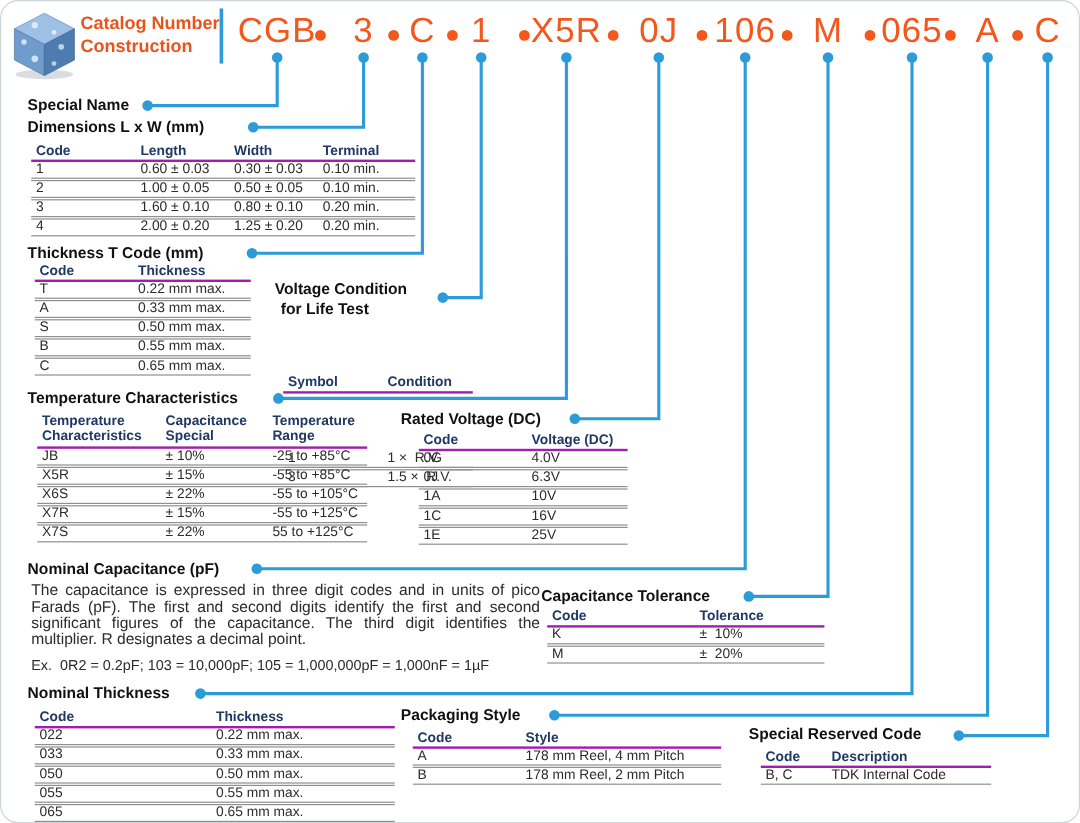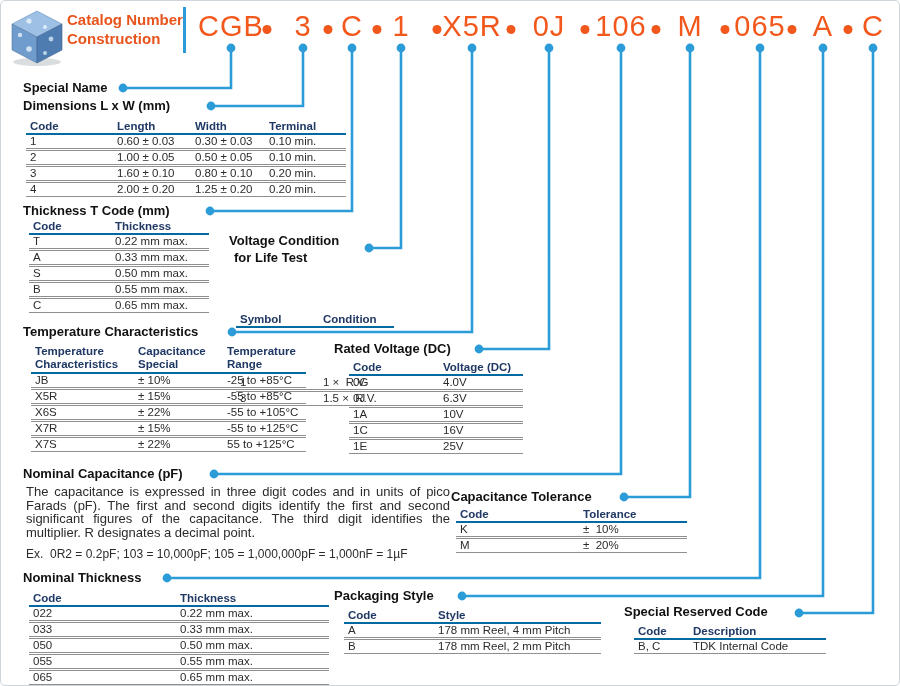--- a/index.html
+++ b/index.html
@@ -1,18 +1,18 @@
 <!DOCTYPE html>
 <html><head>
 <meta charset="utf-8">
 <style>
   html,body{margin:0;padding:0;background:#fff;}
   #page{
     position:relative; width:898px; height:684px; background:#ffffff;
-    border:1px solid #cdd5da; border-radius:5px; overflow:hidden;
+    border:1px solid #cdd5da; border-radius:15px; overflow:hidden;
     font-family:"Liberation Sans", sans-serif; color:#222;
   }
   
   #logo{position:absolute; left:6px; top:4px;}
   .brand-title{
     position:absolute; left:66px; top:9px; font-size:15px; font-weight:bold;
     line-height:19px; color:#e8541c; white-space:pre;
   }
   #divider{position:absolute; left:182px; top:6px; width:3px; height:46px; background:#2b9cd8;}
   
@@ -25,21 +25,21 @@
     position:absolute; top:24px; width:9px; height:9px; border-radius:50%;
     background:#f2571c; transform:translateX(-50%);
   }
   
   #connectors{position:absolute; left:0; top:0; pointer-events:none;}
   
   .sec-label{position:absolute; font-size:13px; font-weight:bold; color:#111; line-height:16px; white-space:pre;}
   
   .tbl{position:absolute; font-size:11.5px;}
   .tbl .row{display:grid; height:13px; border-bottom:1px solid #8f8f8f;}
-  .tbl .row.hdr{border-bottom:2px solid #0369a1; font-weight:bold; color:#1f3864;}
+  .tbl .row.hdr{border-bottom:2px solid #a21caf; font-weight:bold; color:#1f3864;}
   .tbl .row:not(.hdr)+.row{border-top:1px solid #8f8f8f; margin-top:1px;}
   .tbl .cell{line-height:13px; white-space:pre; overflow:visible; color:#2b2b2b; padding-left:4px;}
   .tbl .hdr .cell{color:#1f3864;}
   .tbl-dim .row{grid-template-columns:87px 78px 74px 81px; width:320px;}
   .tbl-thk .row{grid-template-columns:82px 98px; width:180px;}
   .tbl-vc  .row{grid-template-columns:83px 75px; width:158px;margin-top:48px;}
   .tbl-temp .row{grid-template-columns:103px 89px 83px; width:275px;}
   .tbl-temp .row.hdr{height:27px;}
   .tbl-temp .row:not(.hdr) .cell:nth-child(3){text-align:left; padding-right:2px;}
   .tbl-rv  .row{grid-template-columns:90px 84px; width:174px;}

